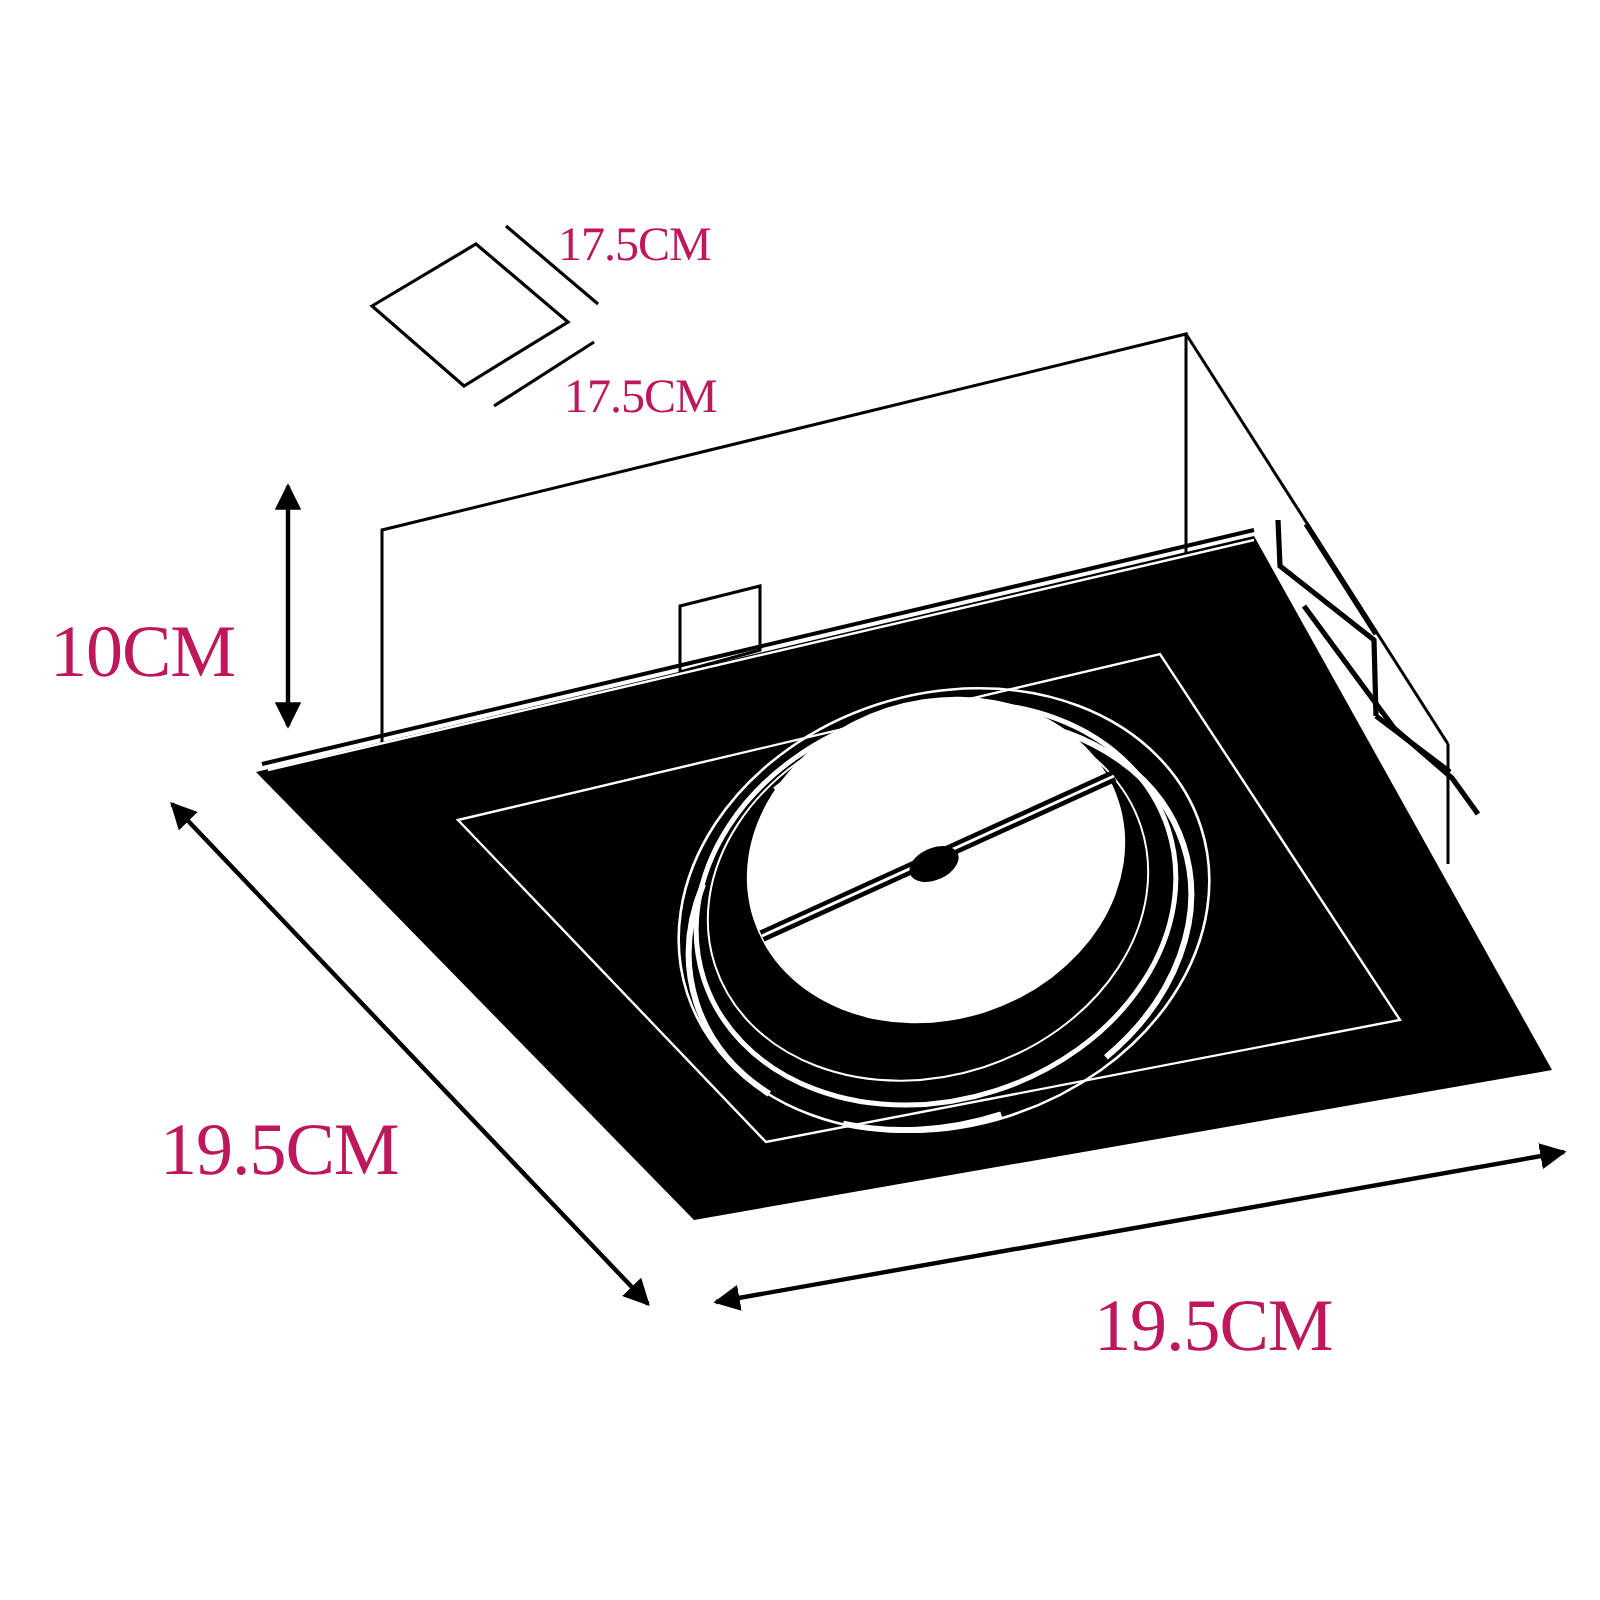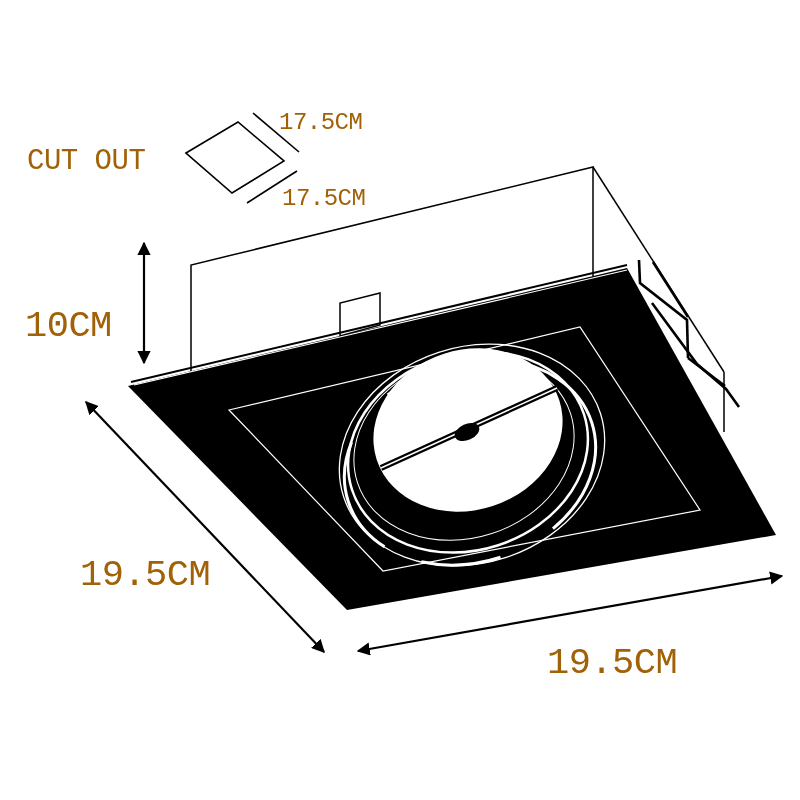--- a/index.html
+++ b/index.html
@@ -1,22 +1,22 @@
 <!DOCTYPE html>
 <html><head>
   <meta charset="utf-8">
   <style>
     html, body { margin: 0; padding: 0; background: #ffffff; }
     body { width: 800px; height: 800px; position: relative; overflow: hidden; }
     .canvas { position: absolute; left: 0; top: 0; width: 800px; height: 800px; }
     svg { position: absolute; left: 0; top: 0; }
     .label {
       position: absolute;
-      font-family: Liberation Mono, monospace;
-      color: #a16207;
+      font-family: Liberation Serif, serif;
+      color: #be185d;
       white-space: nowrap;
       line-height: 1;
       letter-spacing: -0.5px;
     }
     .lbl-cutout { left: 27px; top: 147px; font-size: 29px; }
     .lbl-cut-top { left: 279px; top: 111px; font-size: 24px; }
     .lbl-cut-bot { left: 282px; top: 187px; font-size: 24px; }
     .lbl-height { left: 25px; top: 308px; font-size: 37px; }
     .lbl-depth { left: 80px; top: 557px; font-size: 37px; }
     .lbl-width { left: 547px; top: 645px; font-size: 37px; }
@@ -69,19 +69,18 @@
       <line x1="381" y1="468" x2="557" y2="388" stroke="#000" stroke-width="6"></line>
       <line x1="381" y1="468" x2="557" y2="388" stroke="#fff" stroke-width="1.5"></line>
       <ellipse cx="467" cy="432" rx="13" ry="8" fill="#000" transform="rotate(-24 467 432)"></ellipse>
     </g>
 
     <line x1="144" y1="243" x2="144" y2="363" stroke="#000" stroke-width="2.2" marker-start="url(#ah)" marker-end="url(#ah)"></line>
     <line x1="86" y1="402" x2="324" y2="652" stroke="#000" stroke-width="2.2" marker-start="url(#ah)" marker-end="url(#ah)"></line>
     <line x1="358" y1="651" x2="782" y2="576" stroke="#000" stroke-width="2.2" marker-start="url(#ah)" marker-end="url(#ah)"></line>
   </svg>
 
-  <div class="label lbl-cutout">CUT OUT</div>
   <div class="label lbl-cut-top">17.5CM</div>
   <div class="label lbl-cut-bot">17.5CM</div>
   <div class="label lbl-height">10CM</div>
   <div class="label lbl-depth">19.5CM</div>
   <div class="label lbl-width">19.5CM</div>
 </div>
 
 </body></html>

